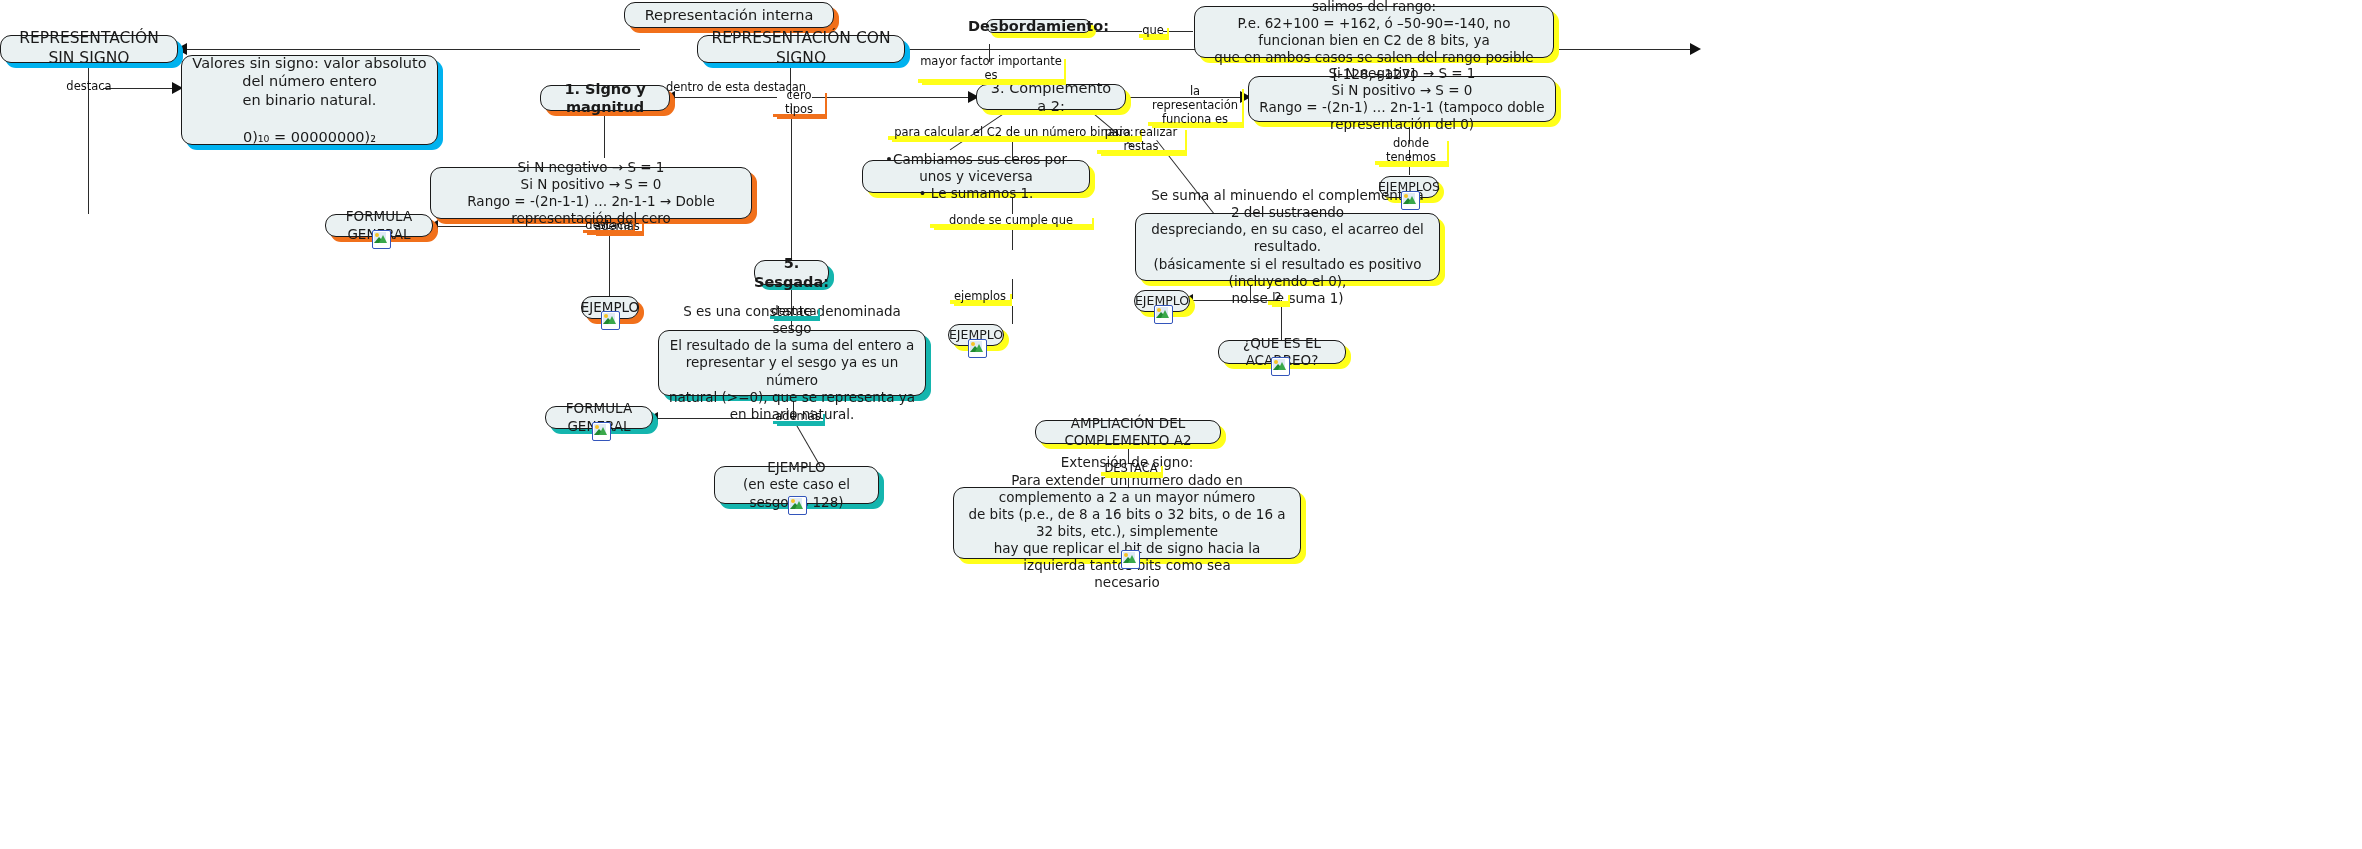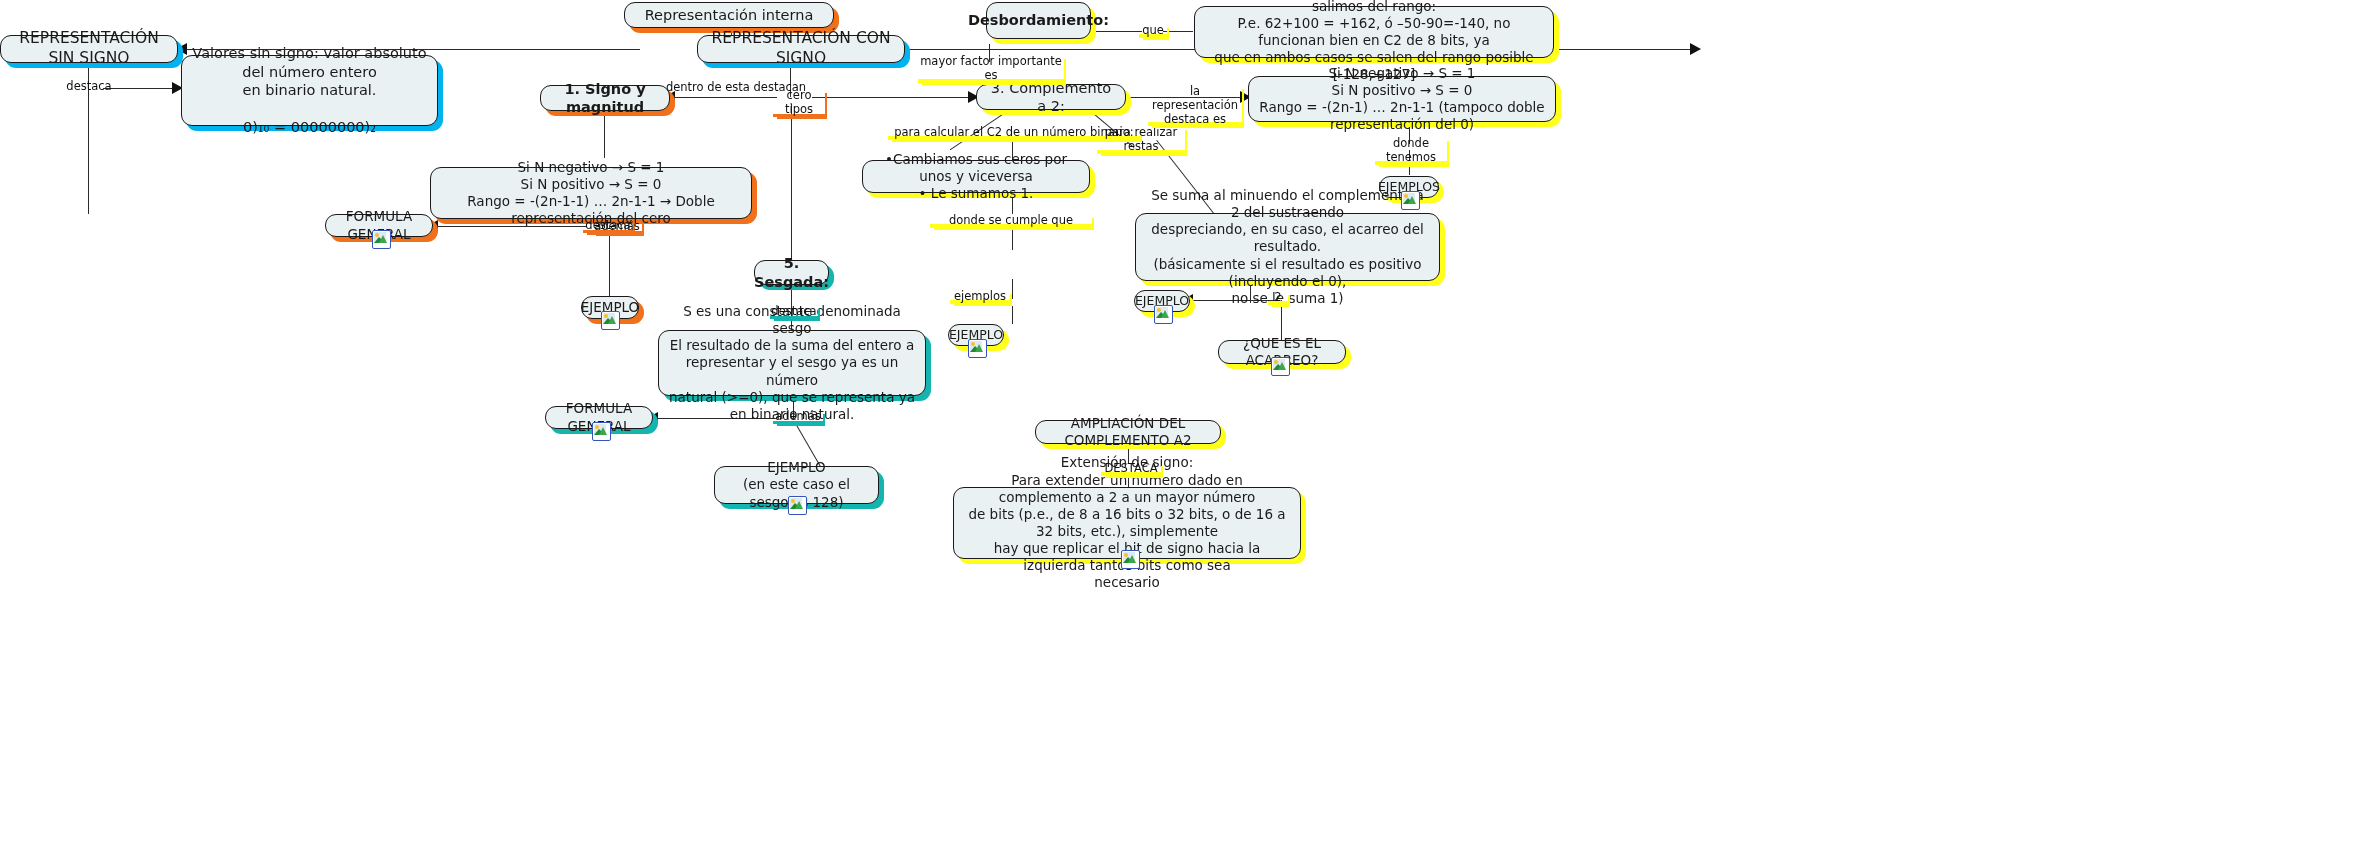--- a/index.html
+++ b/index.html
@@ -155,32 +155,32 @@
 
   <div class="link-label ul-orange" style="left:592px;top:220px;width:48px;">además</div>
   <div class="link-label ul-teal" style="left:770px;top:305px;width:46px;">destaca</div>
   <div class="link-label ul-teal" style="left:773px;top:410px;width:48px;">además</div>
   <div class="link-label ul-yellow" style="left:888px;top:126px;width:250px;">para calcular el C2 de un número binario:</div>
   <div class="link-label ul-yellow" style="left:930px;top:214px;width:160px;">donde se cumple que</div>
   <div class="link-label ul-yellow" style="left:950px;top:290px;width:58px;">ejemplos</div>
   <div class="link-label ul-yellow" style="left:1097px;top:126px;width:86px;">para realizar
 restas</div>
   <div class="link-label ul-yellow" style="left:1148px;top:85px;width:92px;">la representación
-destaca es</div>
+funciona es</div>
   <div class="link-label ul-yellow" style="left:1375px;top:137px;width:70px;">donde tenemos</div>
   <div class="link-label ul-yellow" style="left:1268px;top:291px;width:18px;">2</div>
   <div class="link-label ul-yellow" style="left:1139px;top:24px;width:26px;">que</div>
   <div class="link-label ul-yellow" style="left:918px;top:55px;width:144px;">mayor factor importante es</div>
   <div class="link-label ul-yellow" style="left:1101px;top:462px;width:58px;">DESTACA</div>
 
   <div class="node sh-orange f14" style="left:624px;top:2px;width:210px;height:26px;">Representación interna</div>
 
   <div class="node sh-blue f15" style="left:0px;top:35px;width:178px;height:28px;">REPRESENTACIÓN SIN SIGNO</div>
 
-  <div class="node sh-blue f14" style="left:181px;top:55px;width:257px;height:71px;">Valores sin signo: valor absoluto del número entero
+  <div class="node sh-blue f14" style="left:181px;top:55px;width:257px;height:90px;">Valores sin signo: valor absoluto del número entero
 en binario natural.
 
 0)₁₀ = 00000000)₂</div>
 
 
   <div class="node sh-blue f15" style="left:697px;top:35px;width:208px;height:28px;">REPRESENTACIÓN CON SIGNO</div>
 
   <div class="node sh-orange f14 bold" style="left:540px;top:85px;width:130px;height:26px;">1. Signo y magnitud</div>
 
   <div class="node sh-orange f13" style="left:430px;top:167px;width:322px;height:52px;">Si N negativo →  S = 1
@@ -267,21 +267,21 @@
   </div>
 
   <div class="node sh-yellow f13" style="left:1218px;top:340px;width:128px;height:24px;">¿QUE ES EL ACARREO?</div>
   <div class="resicon" style="left:1271px;top:357px;">
     <i class="sky"></i>
       <i class="sun"></i>
       <i class="mount"></i>
       <i class="mount2"></i>
   </div>
 
-  <div class="node sh-yellow f14 bold" style="left:986px;top:2px;width:105px;height:37px;">Desbordamiento:</div>
+  <div class="node sh-yellow f14 bold" style="left:986px;top:19px;width:105px;height:14px;">Desbordamiento:</div>
 
   <div class="node sh-yellow f13" style="left:1194px;top:6px;width:360px;height:52px;">Obviamente, todo esto funciona sólo si no nos salimos del rango:
 P.e. 62+100 = +162, ó –50-90=-140, no funcionan bien en C2 de 8 bits, ya
 que en ambos casos se salen del rango posible [-128,+127]</div>
 
   <div class="node sh-yellow f13" style="left:1035px;top:420px;width:186px;height:24px;">AMPLIACIÓN DEL COMPLEMENTO A2</div>
 
   <div class="node sh-yellow f13" style="left:953px;top:487px;width:348px;height:72px;">Extensión de signo:
 Para extender un número dado en complemento a 2 a un mayor número
 de bits (p.e., de 8 a 16 bits o 32 bits, o de 16 a 32 bits, etc.), simplemente

